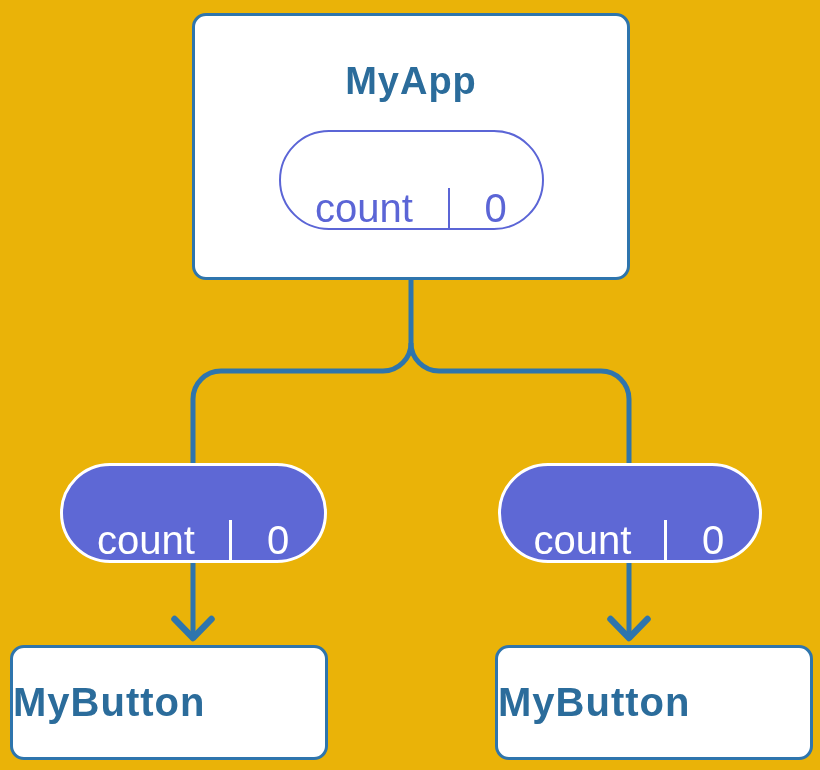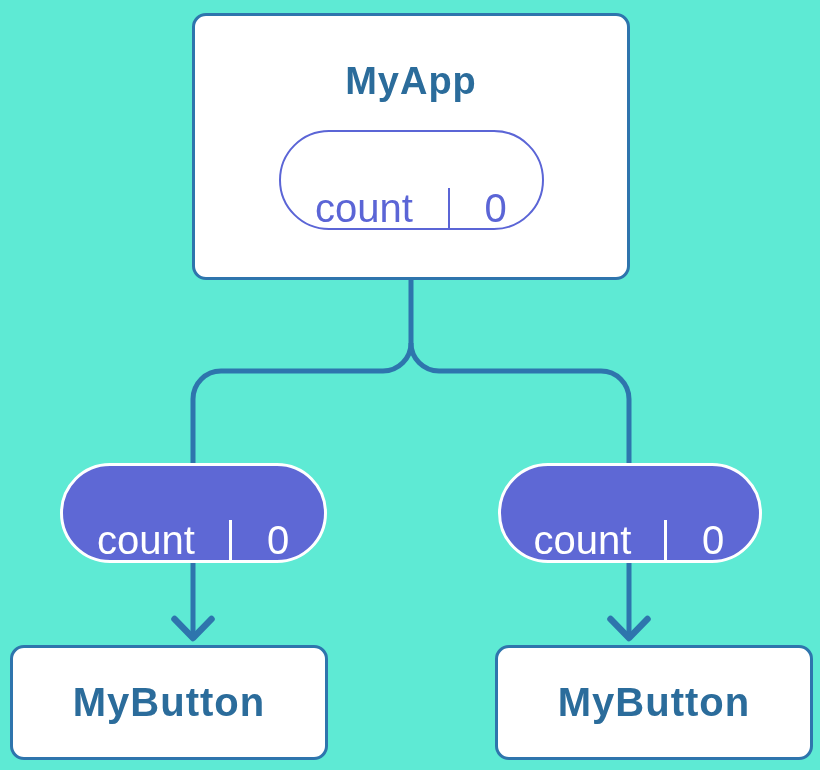--- a/index.html
+++ b/index.html
@@ -1,19 +1,19 @@
 <!DOCTYPE html>
 <html><head>
 <meta charset="utf-8">
 <style>
   html,body{margin:0;padding:0;background:#4C6870;}
   .canvas{
     position:relative;
     width:820px;height:770px;
-    background:#5eead4;
+    background:#eab308;
     font-family:"Liberation Sans", sans-serif;
     overflow:hidden;
   }
   .connectors{position:absolute;left:0;top:0;z-index:1;}
   .node{
     position:absolute;
     background:#FFFFFF;
     border:3px solid #2E75AD;
     border-radius:14px;
     box-sizing:border-box;
@@ -53,21 +53,21 @@
     flex:1;display:flex;align-items:center;justify-content:center;
     font-size:40px;line-height:1;
   }
   .pill-val{
     width:92px;display:flex;align-items:center;justify-content:center;
     font-size:40px;line-height:1;
     border-left:2.5px solid #5B65D6;
   }
   .pill-filled .pill-val{border-left:3px solid #FFFFFF;}
   .node-leaf{
-    display:flex;align-items:center;justify-content:center;
+    display:flex;align-items:center;
     font-size:40px;font-weight:700;color:#2B6C9B;letter-spacing:1px;
   }
   .leaf-left{left:10px;top:645px;width:318px;height:115px;}
   .leaf-right{left:495px;top:645px;width:318px;height:115px;}
 </style>
 </head>
 <body>
 
 <div class="canvas">
 

